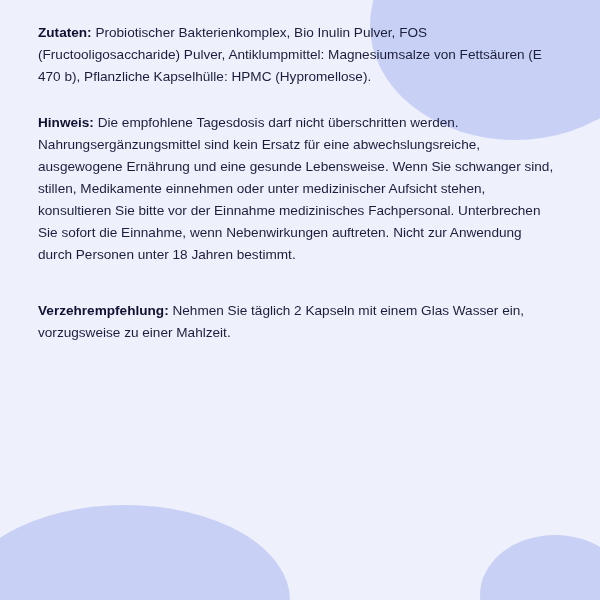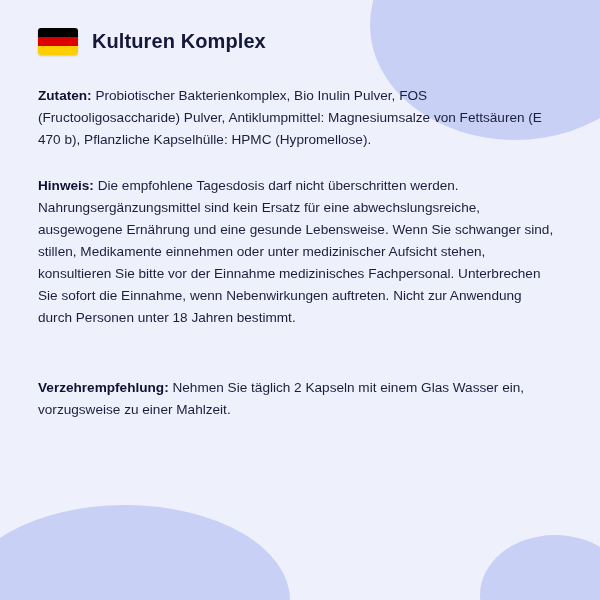--- a/index.html
+++ b/index.html
@@ -86,45 +86,37 @@
     color: #1b1f3b;
     font-size: 13.6px;
     line-height: 1.62;
     margin: 0 0 22px 0;
     max-width: 520px;
     text-align: left;
   }
   .para:last-child { margin-bottom: 0; }
 
   .para.ingredients { margin-bottom: 24px; }
-  .para.note { margin-bottom: 48px; }
+  .para.note { margin-bottom: 34px; }
   .para.dosage { margin-bottom: 43px; }
 
   .lbl {
     font-weight: bold;
     color: #0e1230;
   }
 </style>
 </head>
 <body>
 
 <div class="blob blob-top-right"></div>
 <div class="blob blob-bottom-left"></div>
 <div class="blob blob-bottom-right"></div>
 
 <div class="content">
 
-  <div class="header">
-    <span class="flag">
-      <i class="s1"></i>
-        <i class="s2"></i>
-        <i class="s3"></i>
-    </span>
-    <span class="title">Kulturen Komplex</span>
-  </div>
 
   <p class="para ingredients">
     <span class="lbl">Zutaten:</span><span> Probiotischer Bakterienkomplex, Bio Inulin Pulver, FOS (Fructooligosaccharide) Pulver, Antiklumpmittel: Magnesiumsalze von Fettsäuren (E 470 b), Pflanzliche Kapselhülle: HPMC (Hypromellose).</span>
   </p>
 
   <p class="para note">
     <span class="lbl">Hinweis:</span><span> Die empfohlene Tagesdosis darf nicht überschritten werden. Nahrungsergänzungsmittel sind kein Ersatz für eine abwechslungsreiche, ausgewogene Ernährung und eine gesunde Lebensweise. Wenn Sie schwanger sind, stillen, Medikamente einnehmen oder unter medizinischer Aufsicht stehen, konsultieren Sie bitte vor der Einnahme medizinisches Fachpersonal. Unterbrechen Sie sofort die Einnahme, wenn Nebenwirkungen auftreten. Nicht zur Anwendung durch Personen unter 18 Jahren bestimmt.</span>
   </p>
 
   <p class="para dosage">

